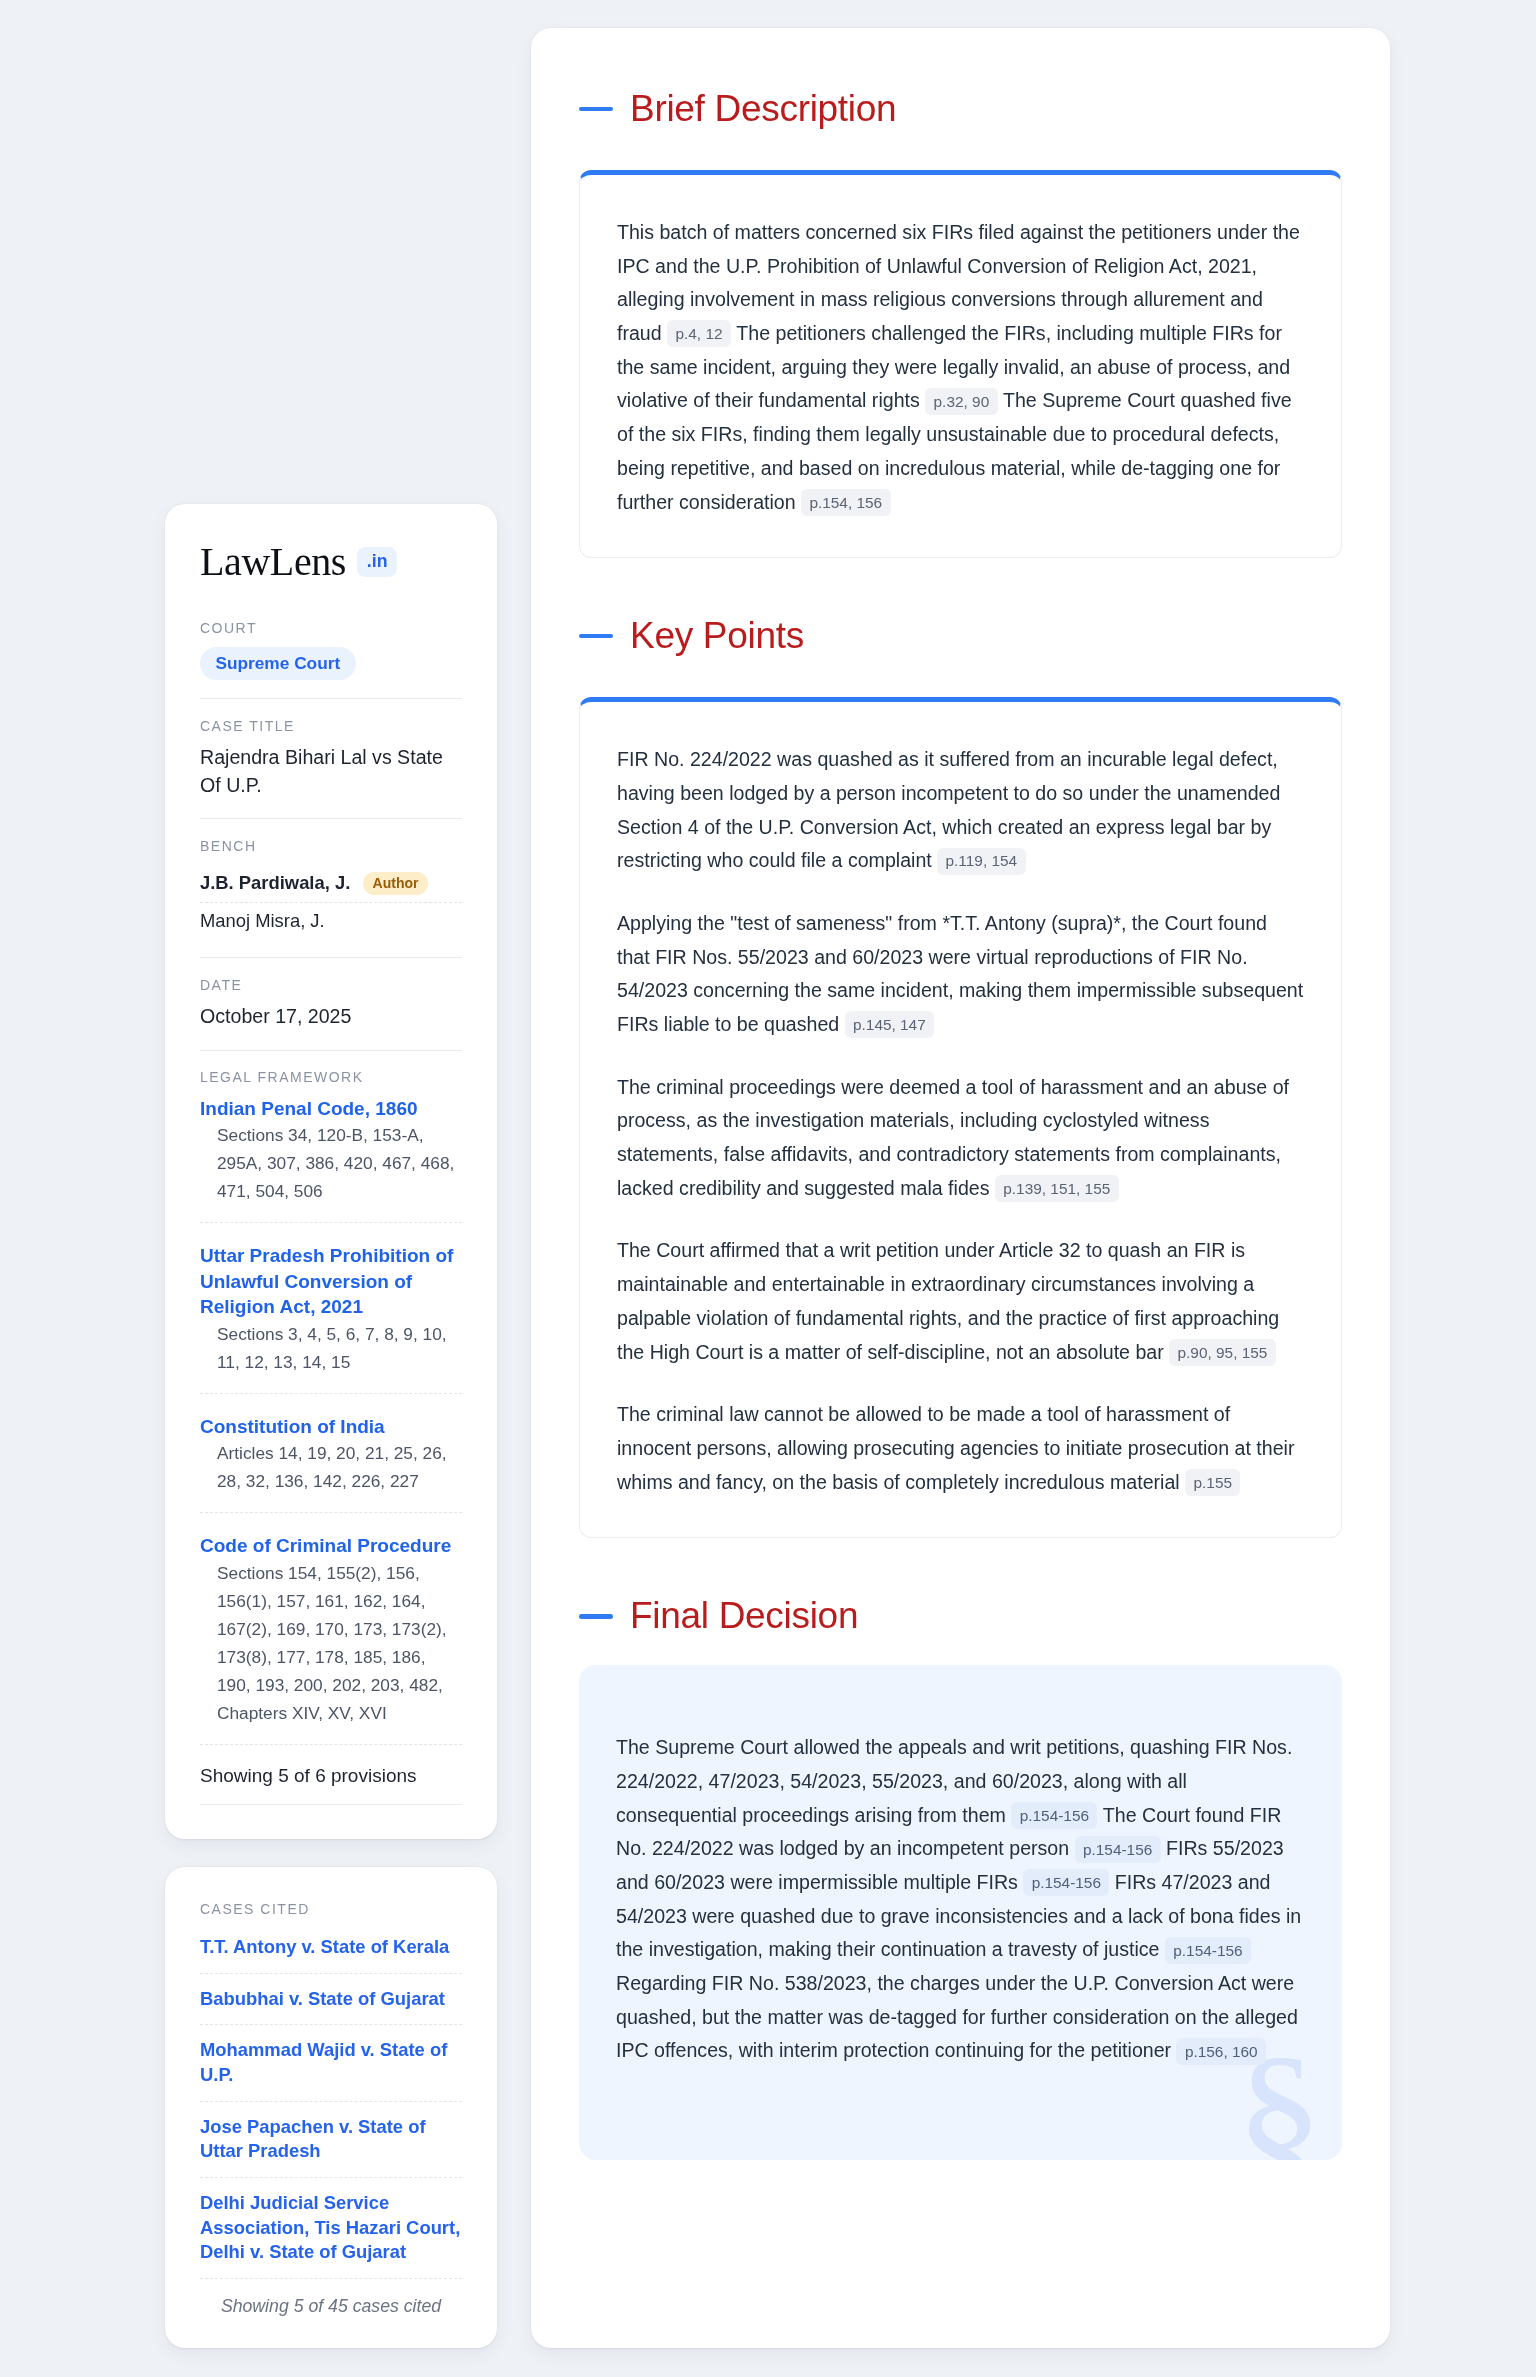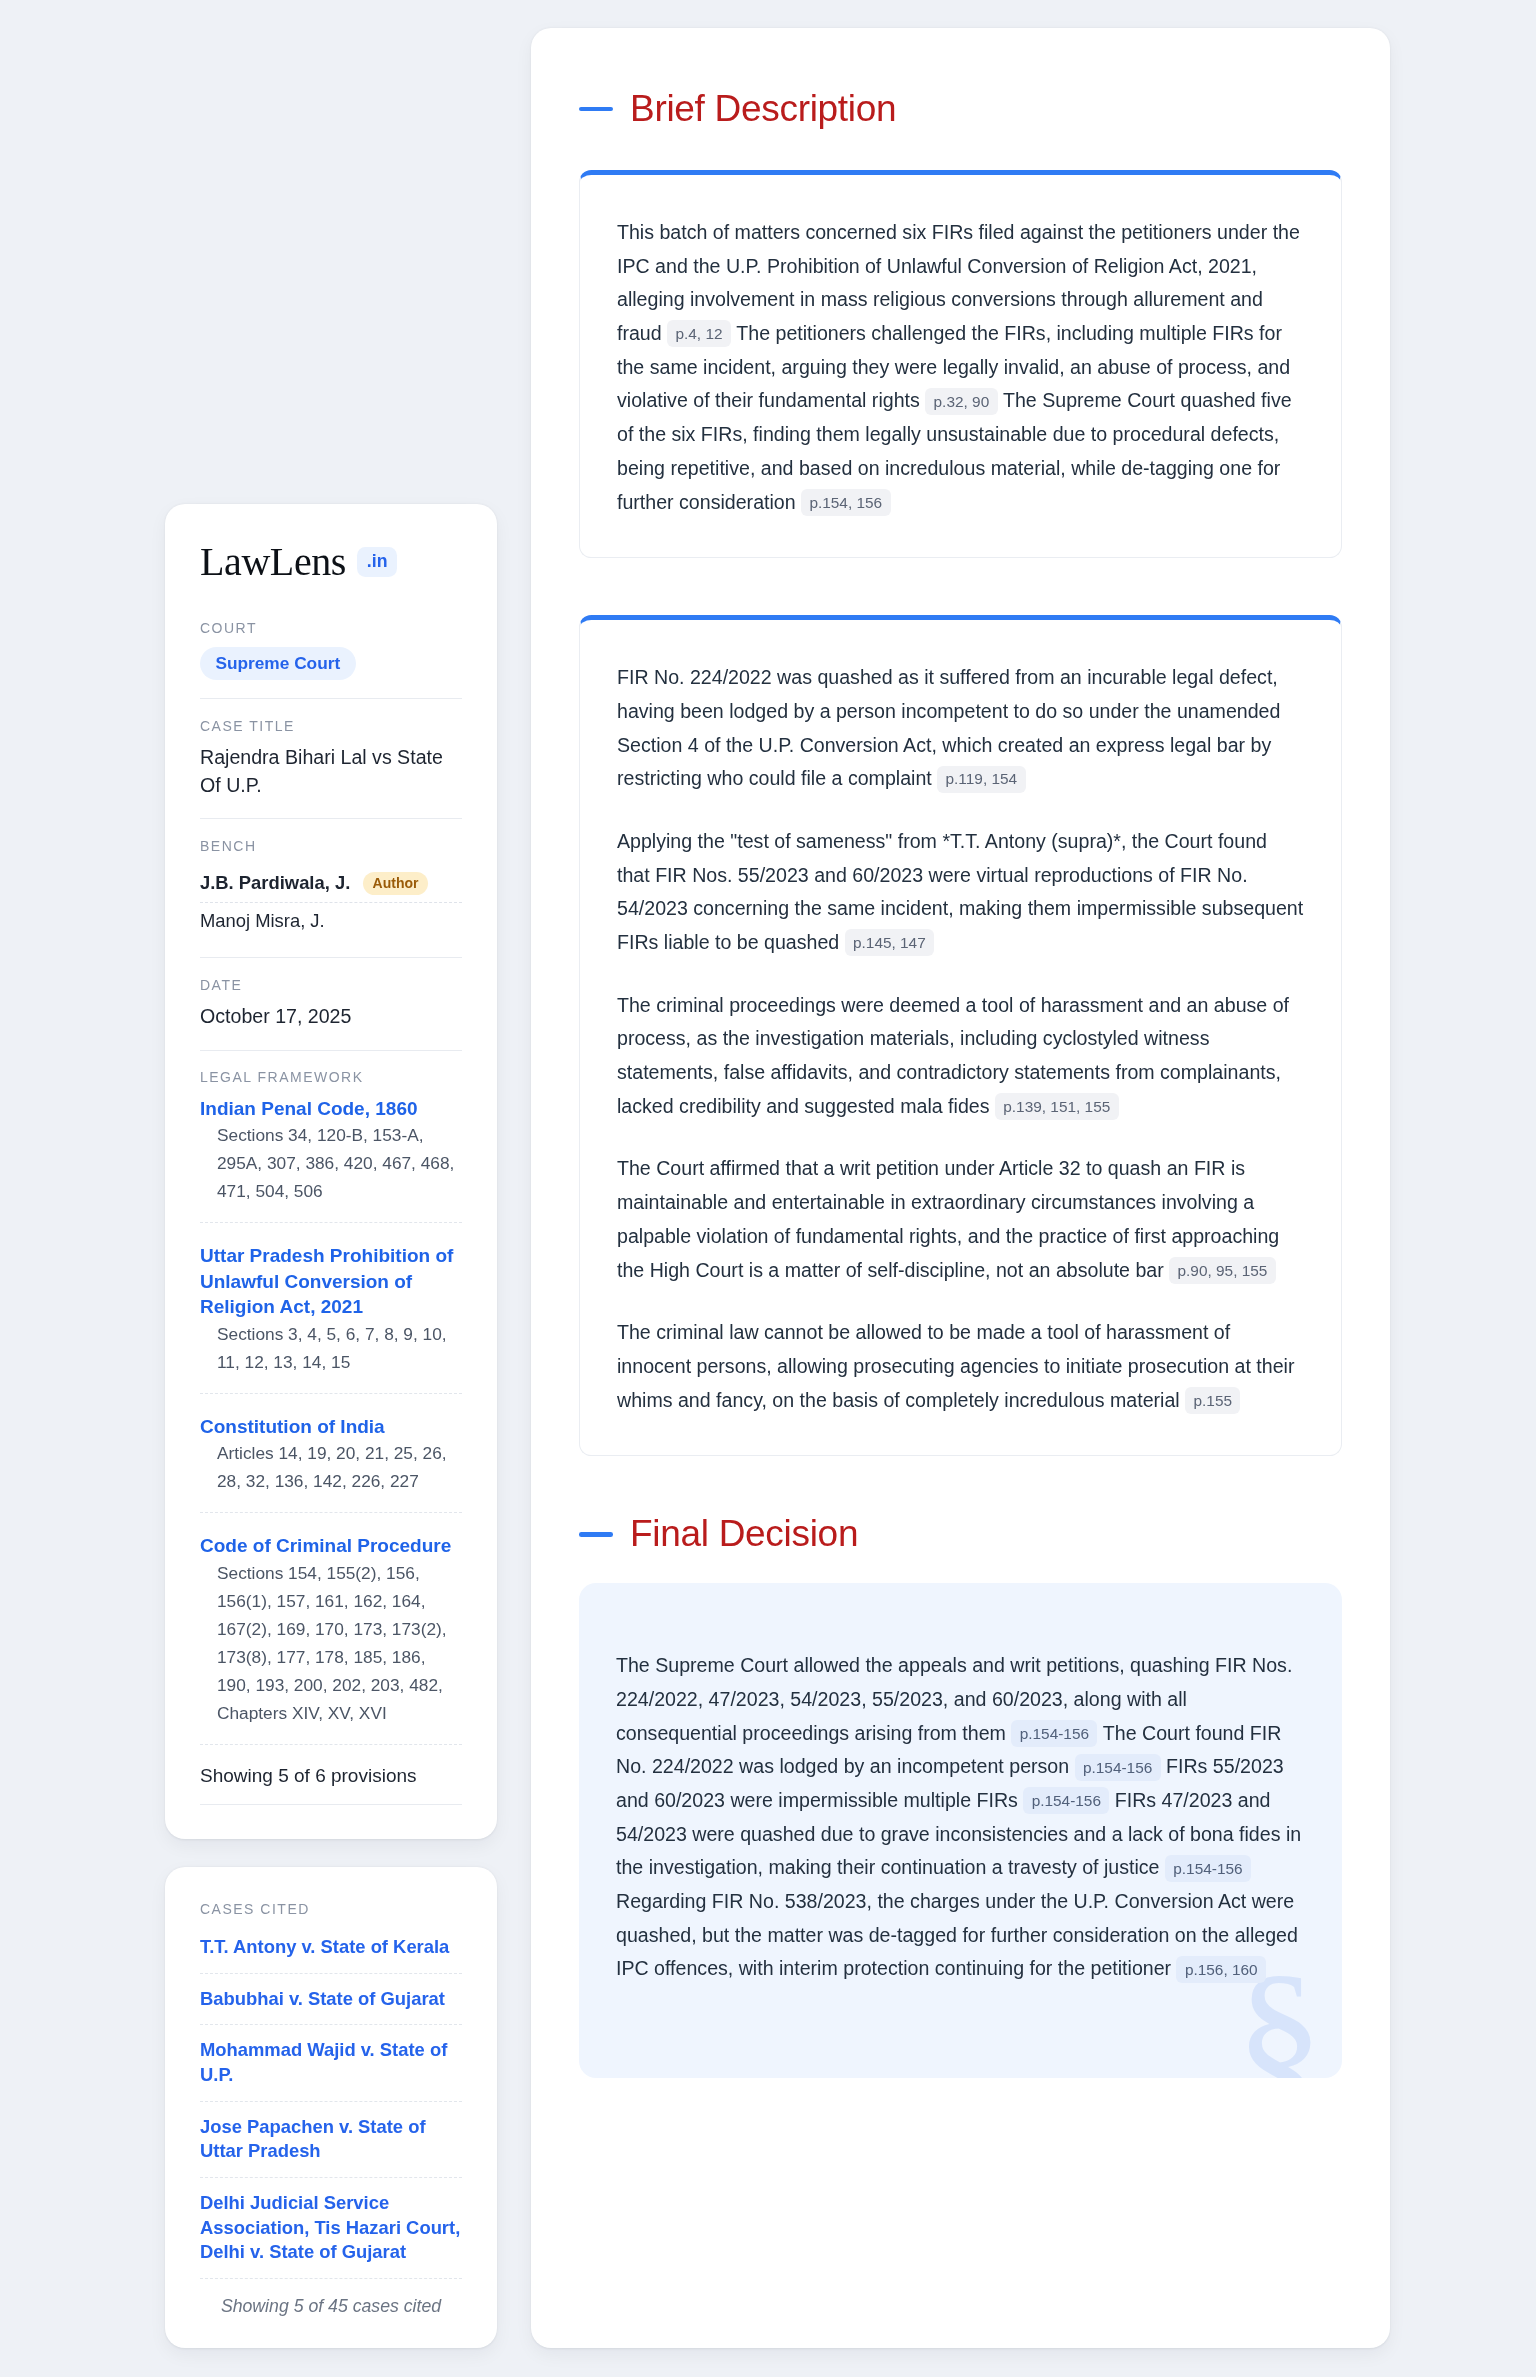--- a/index.html
+++ b/index.html
@@ -318,20 +318,24 @@
         <h2 class="section-title">Brief Description</h2>
       </div>
       <div class="content-card">
         <div class="rich">
             <p class="para">This batch of matters concerned six FIRs filed against the petitioners under the IPC and the U.P. Prohibition of Unlawful Conversion of Religion Act, 2021, alleging involvement in mass religious conversions through allurement and fraud<span class="cite">p.4, 12</span>The petitioners challenged the FIRs, including multiple FIRs for the same incident, arguing they were legally invalid, an abuse of process, and violative of their fundamental rights<span class="cite">p.32, 90</span>The Supreme Court quashed five of the six FIRs, finding them legally unsustainable due to procedural defects, being repetitive, and based on incredulous material, while de-tagging one for further consideration<span class="cite">p.154, 156</span></p>
           </div>
       </div>
     </section>
 
     <section class="section">
+      <div class="section-head">
+        <span class="dash"></span>
+        <h2 class="section-title">Key Points</h2>
+      </div>
       <div class="content-card">
         <div class="rich">
             <p class="para">FIR No. 224/2022 was quashed as it suffered from an incurable legal defect, having been lodged by a person incompetent to do so under the unamended Section 4 of the U.P. Conversion Act, which created an express legal bar by restricting who could file a complaint<span class="cite">p.119, 154</span></p>
             <p class="para">Applying the "test of sameness" from *T.T. Antony (supra)*, the Court found that FIR Nos. 55/2023 and 60/2023 were virtual reproductions of FIR No. 54/2023 concerning the same incident, making them impermissible subsequent FIRs liable to be quashed<span class="cite">p.145, 147</span></p>
             <p class="para">The criminal proceedings were deemed a tool of harassment and an abuse of process, as the investigation materials, including cyclostyled witness statements, false affidavits, and contradictory statements from complainants, lacked credibility and suggested mala fides<span class="cite">p.139, 151, 155</span></p>
             <p class="para">The Court affirmed that a writ petition under Article 32 to quash an FIR is maintainable and entertainable in extraordinary circumstances involving a palpable violation of fundamental rights, and the practice of first approaching the High Court is a matter of self-discipline, not an absolute bar<span class="cite">p.90, 95, 155</span></p>
             <p class="para">The criminal law cannot be allowed to be made a tool of harassment of innocent persons, allowing prosecuting agencies to initiate prosecution at their whims and fancy, on the basis of completely incredulous material<span class="cite">p.155</span></p>
           </div>
       </div>
     </section>

